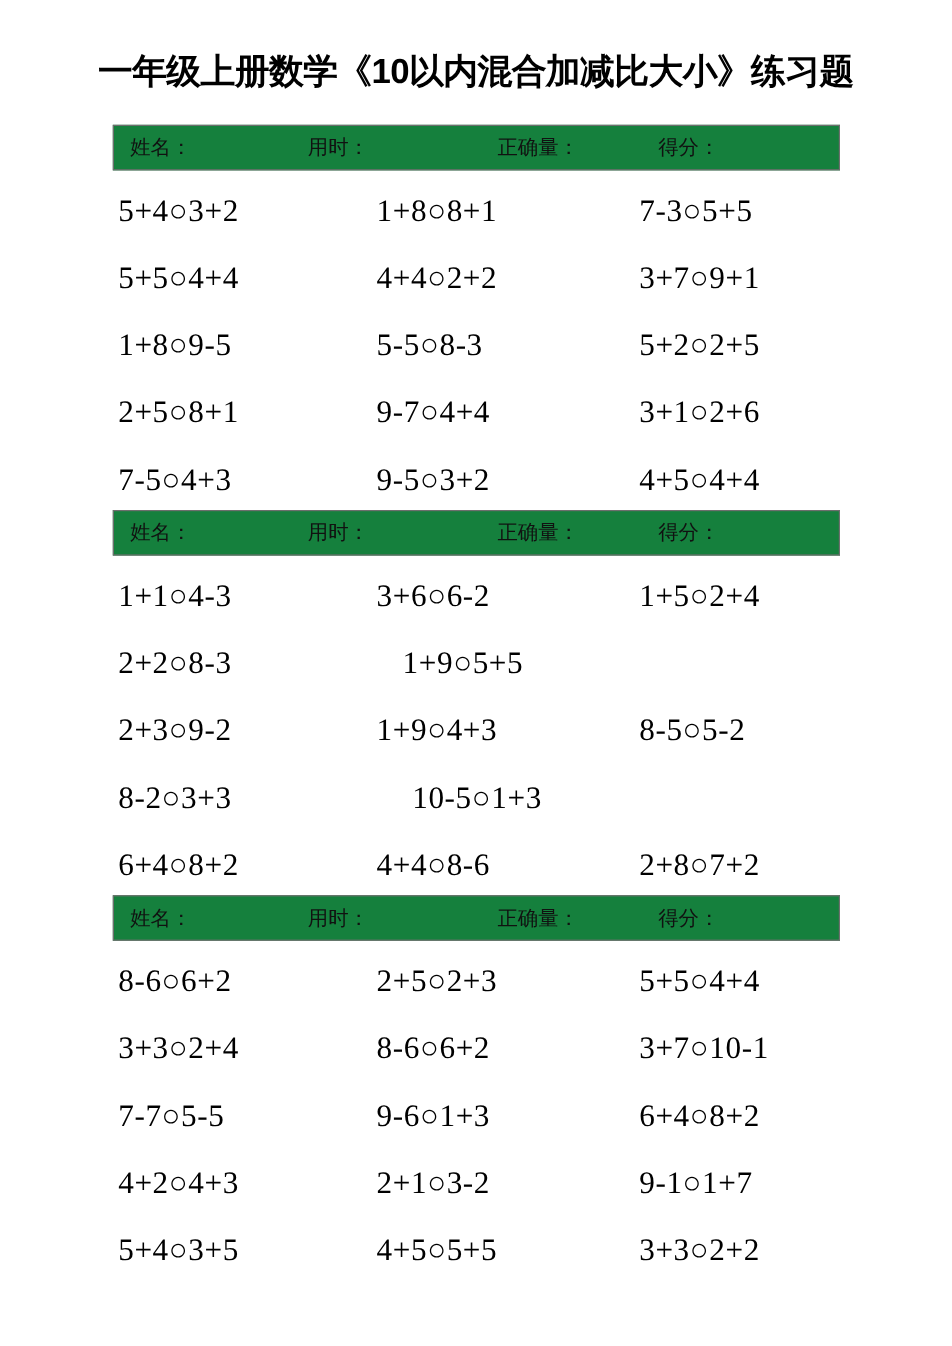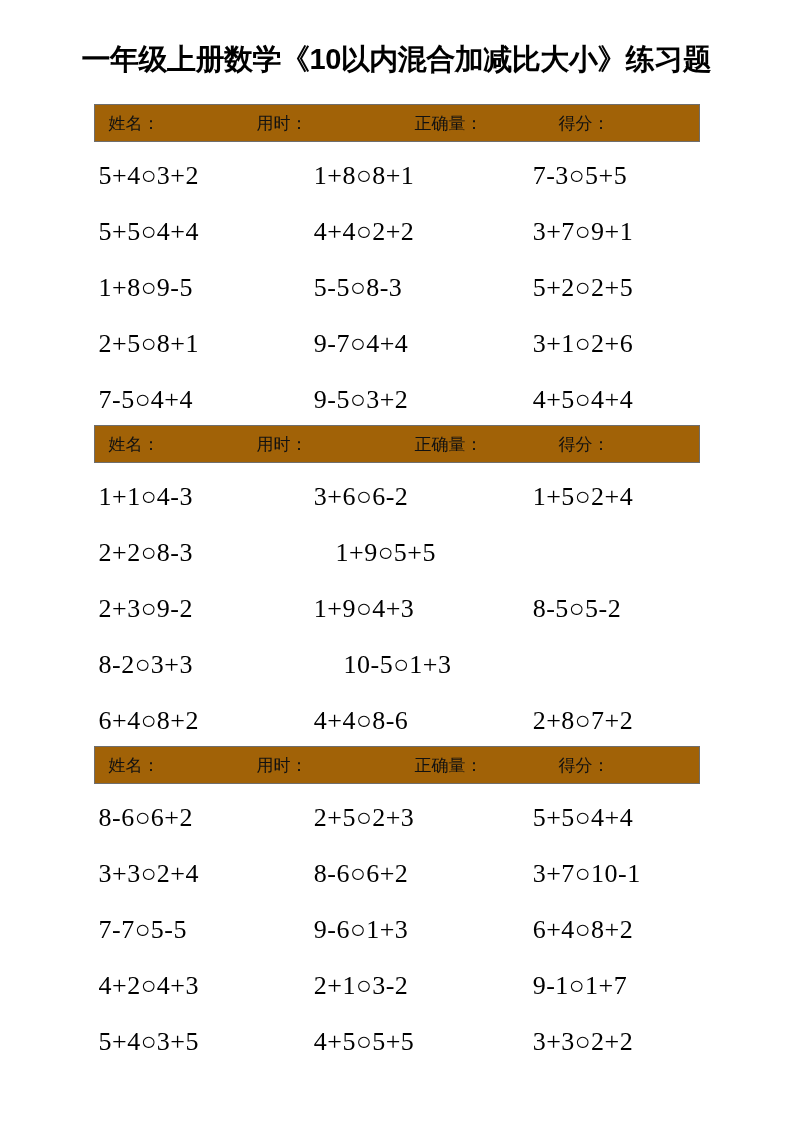--- a/index.html
+++ b/index.html
@@ -38,35 +38,35 @@
     left: 0;
     width: 793px;
   }
   .info-bar {
     position: relative;
     margin: 0 auto;
     width: 606px;
     height: 38px;
     box-sizing: border-box;
     border: 1px solid #6e6e6e;
-    background: #a16207;
+    background: #15803d;
   }
   .info-field {
     position: absolute;
     top: 50%;
     transform: translateY(-50%);
     font-family: "Liberation Serif", "DejaVu Serif", serif;
     font-size: 17px;
     color: #111111;
     white-space: nowrap;
   }
   .info-field.f0 { left: 14px; }
   .info-field.f1 { left: 162px; }
   .info-field.f2 { left: 320px; }
-  .info-field.f3 { left: 464px; text-align: right; }
+  .info-field.f3 { left: 454px; text-align: right; }
 
   .problem-grid {
     position: relative;
     margin: 0 auto;
     width: 640px;
     padding-top: 6px;
   }
   .problem-row {
     display: flex;
     height: 56px;
@@ -112,21 +112,21 @@
         <span class="problem-cell c0">1+8○9-5</span>
         <span class="problem-cell c1">5-5○8-3</span>
         <span class="problem-cell c2">5+2○2+5</span>
       </div>
       <div class="problem-row">
         <span class="problem-cell c0">2+5○8+1</span>
         <span class="problem-cell c1">9-7○4+4</span>
         <span class="problem-cell c2">3+1○2+6</span>
       </div>
       <div class="problem-row">
-        <span class="problem-cell c0">7-5○4+4</span>
+        <span class="problem-cell c0">7-5○4+3</span>
         <span class="problem-cell c1">9-5○3+2</span>
         <span class="problem-cell c2">4+5○4+4</span>
       </div>
     </div>
   </div>
 
   <div class="block" id="block-1" style="top: 425px;">
     <div class="info-bar">
       <span class="info-field f0">姓名：</span>
       <span class="info-field f1">用时：</span>

